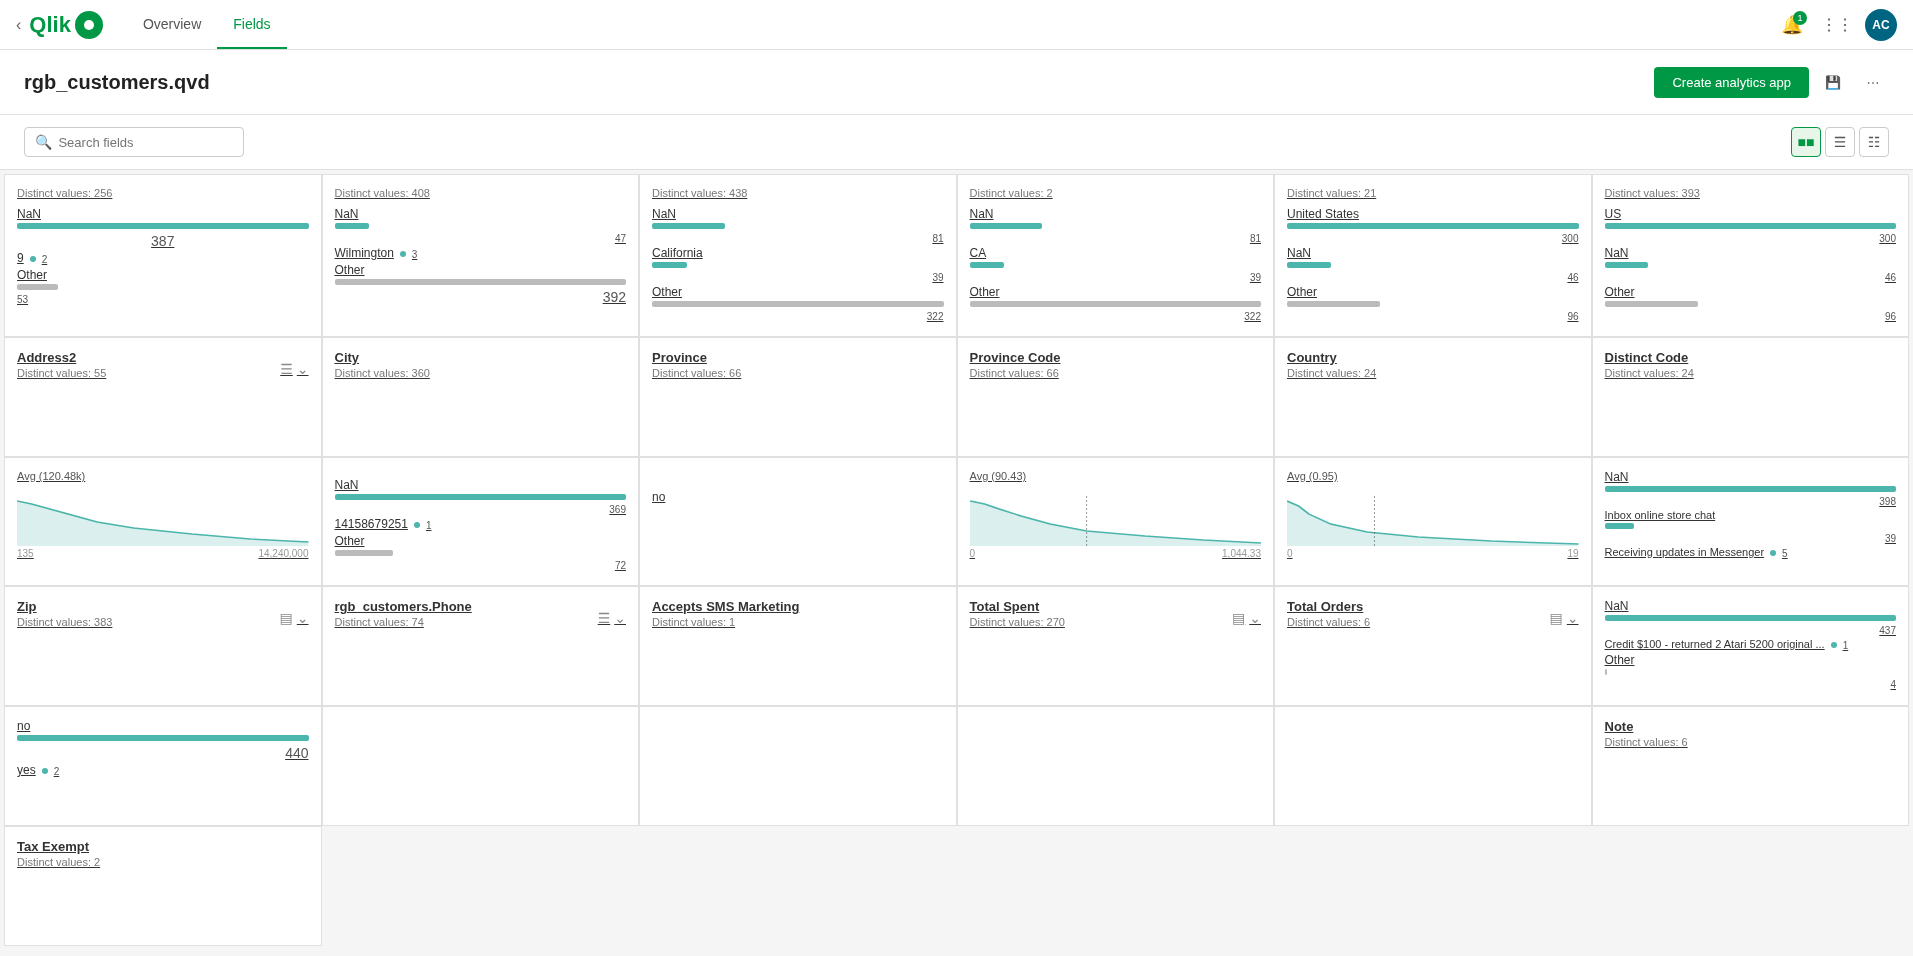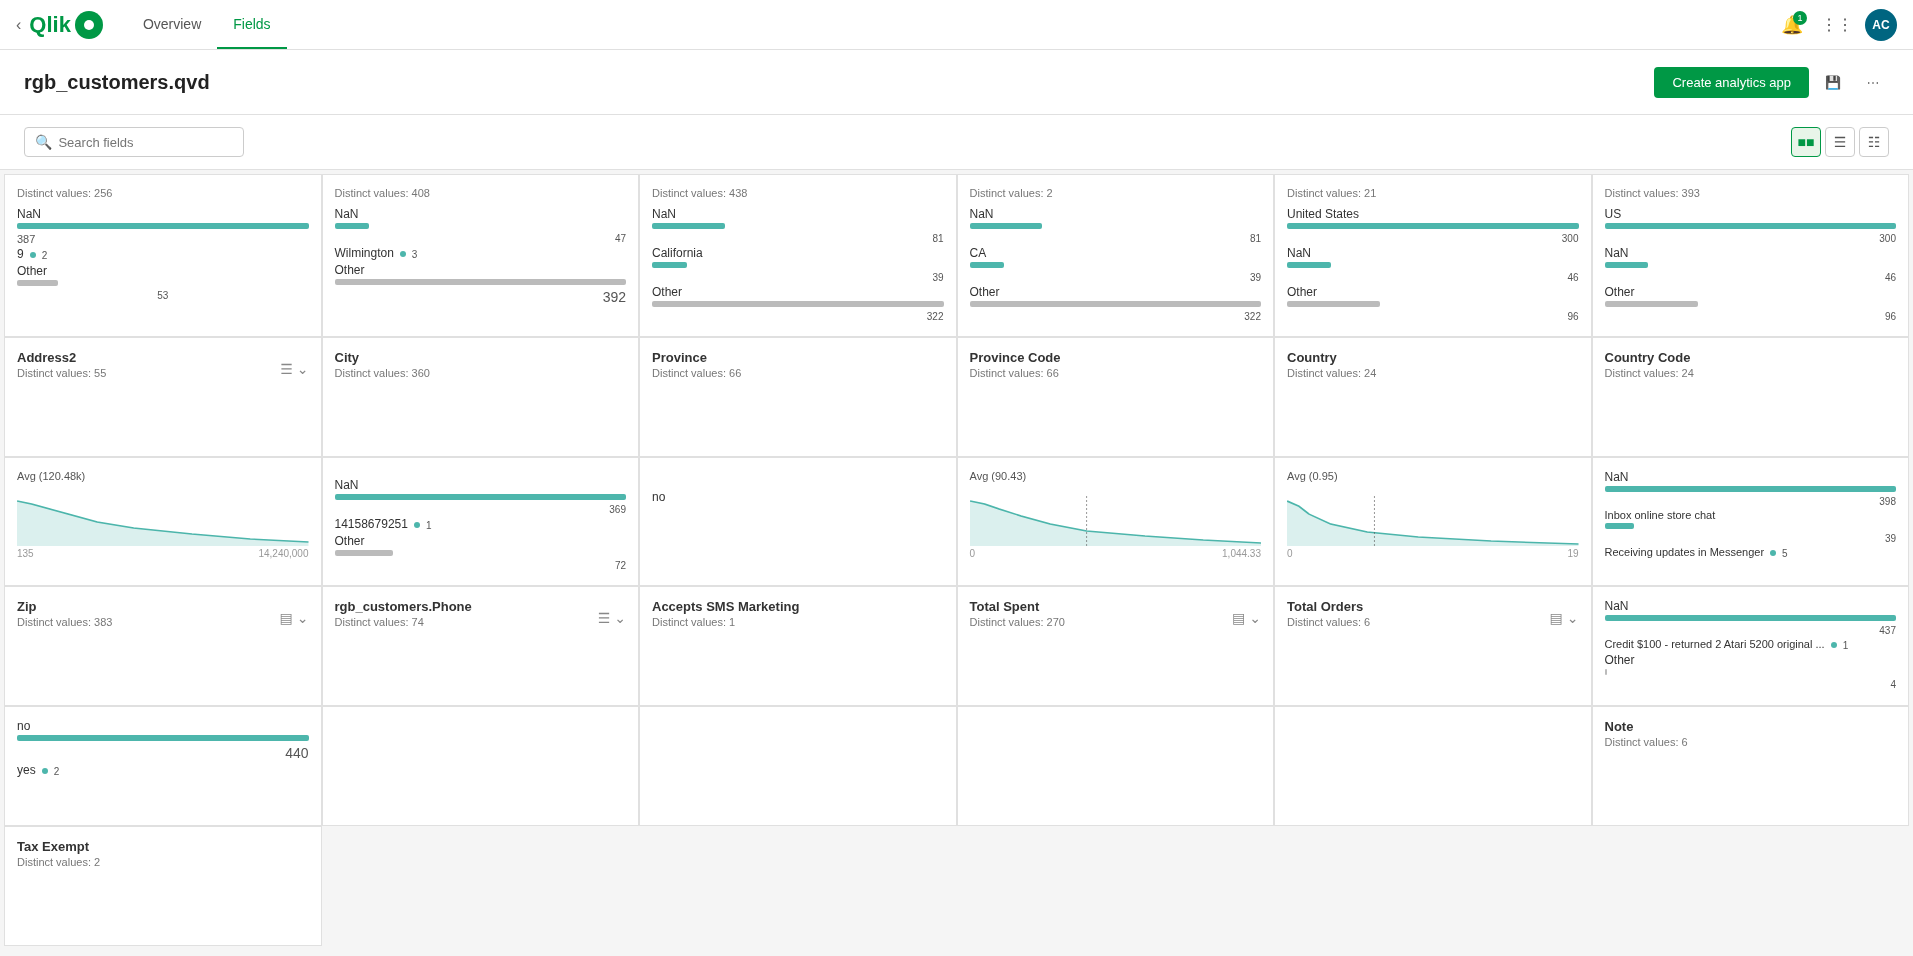--- a/index.html
+++ b/index.html
@@ -31,21 +31,21 @@
     
     .toolbar { background: #fff; padding: 12px 24px; display: flex; align-items: center; justify-content: space-between; border-bottom: 1px solid #e0e0e0; }
     .search-box { display: flex; align-items: center; border: 1px solid #ccc; border-radius: 4px; padding: 6px 10px; width: 220px; background: #fff; }
     .search-icon { color: #888; margin-right: 6px; font-size: 14px; }
     .search-input { border: none; outline: none; font-size: 13px; color: #333; width: 100%; background: transparent; }
     .view-btns { display: flex; gap: 4px; }
     .view-btn { width: 30px; height: 30px; border: 1px solid #ccc; border-radius: 4px; display: flex; align-items: center; justify-content: center; cursor: pointer; background: #fff; color: #555; font-size: 14px; }
     .view-btn.active { background: #e8f5e9; border-color: #009845; color: #009845; }
 
     
-    .fields-container { overflow-y: auto; height: calc(100vh - 170px); padding: 4px; }
+    .fields-container { overflow-y: auto; height: calc(100vh - 170px); padding: 4px; text-decoration: underline; }
     .fields-grid { display: grid; grid-template-columns: repeat(6, 1fr); gap: 0; }
     .field-card { background: #fff; border: 1px solid #e0e0e0; padding: 12px; min-height: 120px; }
     .field-name { font-size: 13px; font-weight: 600; color: #333; margin-bottom: 2px; }
     .field-distinct { font-size: 11px; color: #777; margin-bottom: 8px; }
     .field-value { font-size: 12px; color: #333; margin-bottom: 2px; }
     .bar-container { margin: 2px 0 4px 0; }
     .bar { height: 6px; border-radius: 2px; }
     .bar-teal { background: #4db6ac; }
     .bar-gray { background: #bbb; }
     .field-header { display: flex; align-items: center; justify-content: space-between; }
@@ -106,31 +106,31 @@
 
 <div class="fields-container">
   <div class="fields-grid">
 
     <div class="field-card">
       <div class="field-distinct">Distinct values: 256</div>
       <div class="field-value">NaN</div>
       <div class="bar-container">
           <div class="bar bar-teal" style="width:100%"></div>
         </div>
-      <div class="field-value" style="text-align:left;font-size:11px;color:#555">387</div>
+      <div class="field-value" style="text-align:center;font-size:14px;color:#555">387</div>
       <div class="value-row">
           <span class="field-value">9</span>
           <span class="dot dot-small" style="margin-left:6px"></span>
           <span style="font-size:10px;margin-left:2px">2</span>
         </div>
       <div class="field-value">Other</div>
       <div class="bar-container">
           <div class="bar bar-gray" style="width:14%"></div>
         </div>
-      <div class="field-value" style="text-align:center;font-size:10px;color:#555">53</div>
+      <div class="field-value" style="text-align:left;font-size:10px;color:#555">53</div>
     </div>
 
     <div class="field-card">
       <div class="field-distinct">Distinct values: 408</div>
       <div class="field-value">NaN</div>
       <div class="bar-container">
           <div class="bar bar-teal" style="width:12%"></div>
         </div>
       <div class="field-value" style="text-align:right;font-size:10px;color:#555">47</div>
       <div class="value-row">
@@ -266,21 +266,21 @@
         <div>
           <div class="field-name">Country</div>
           <div class="field-distinct">Distinct values: 24</div>
         </div>
       </div>
     </div>
 
     <div class="field-card">
       <div class="field-header">
         <div>
-          <div class="field-name">Country Code</div>
+          <div class="field-name">Distinct Code</div>
           <div class="field-distinct">Distinct values: 24</div>
         </div>
       </div>
     </div>
 
     <div class="field-card">
       <div class="avg-label">Avg (120.48k)</div>
       <div class="chart-area">
         <svg viewBox="0 0 200 50" preserveAspectRatio="none">
           <polyline points="0,5 10,8 20,12 35,18 55,26 80,32 120,38 160,43 200,46" fill="none" stroke="#4db6ac" stroke-width="1.5"></polyline>

